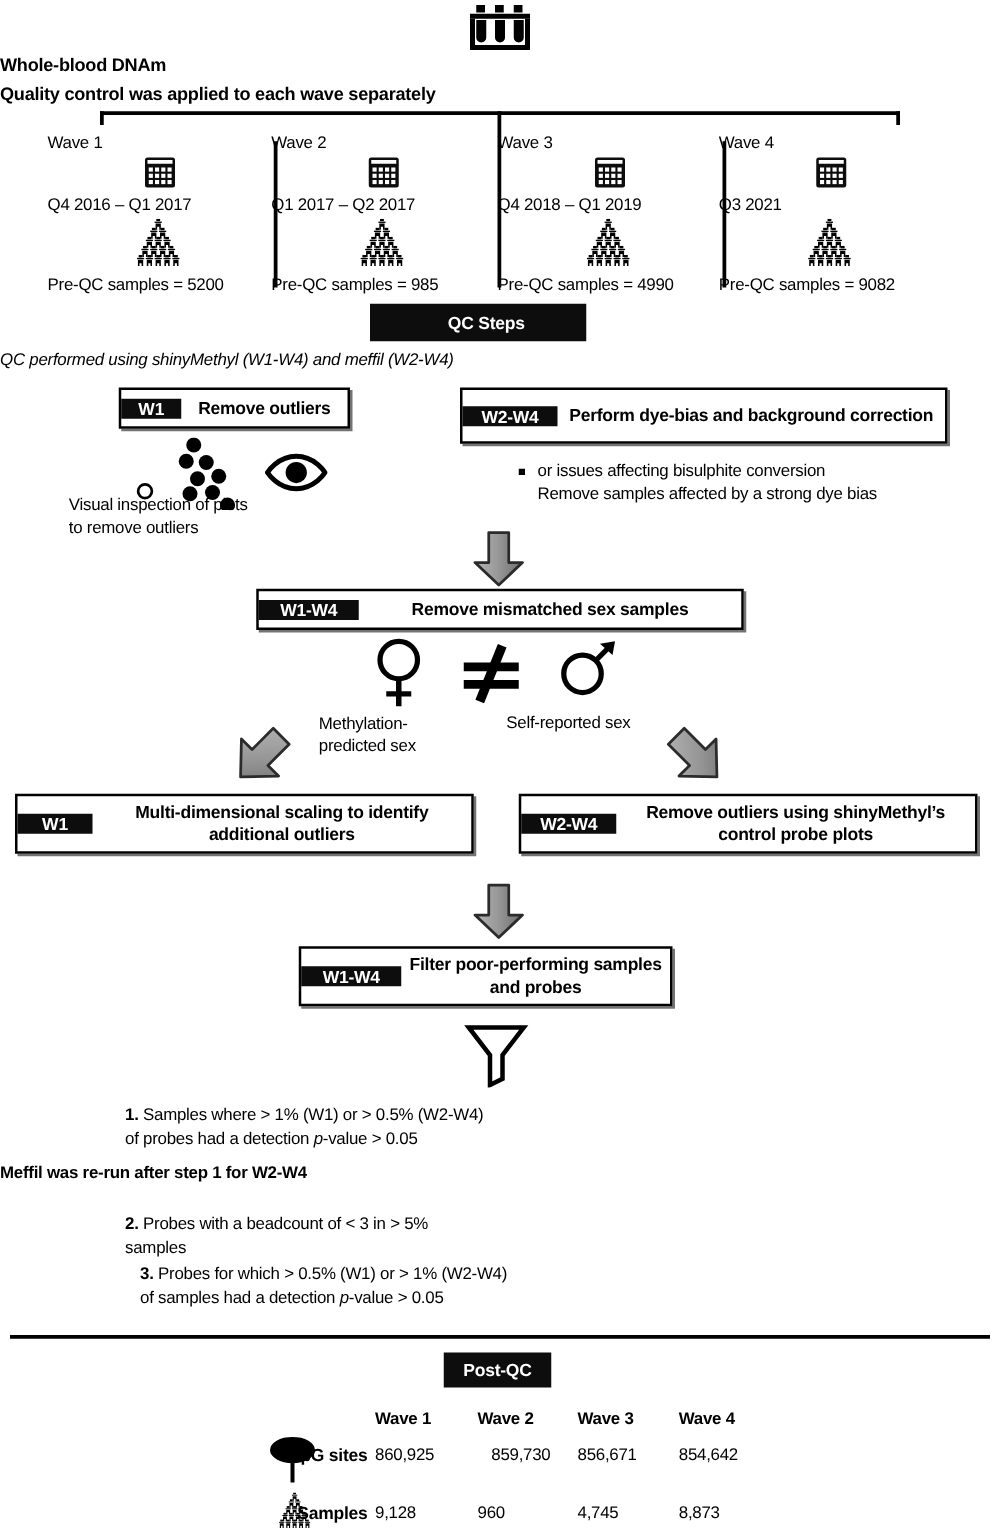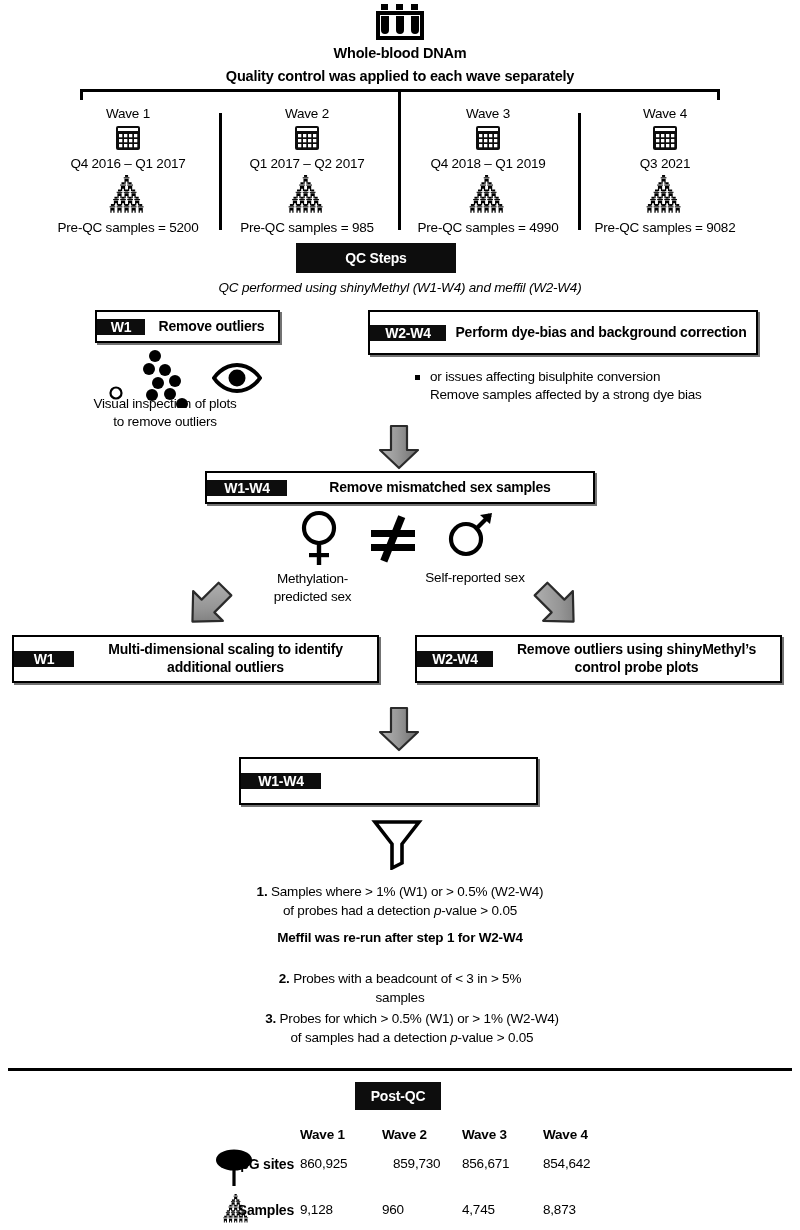--- a/index.html
+++ b/index.html
@@ -12,21 +12,21 @@
     color: #000000;
   }
   #page {
     position: relative;
     width: 800px;
     height: 1230px;
     overflow: hidden;
     background: #fff;
   }
   .abs { position: absolute; }
-  .ctr { text-align: center; }
+  .ctr { text-align: left; }
 
   
   .t-title {
     font-size: 14.5px;
     font-weight: bold;
     letter-spacing: -0.2px;
   }
   .t-reg {
     font-size: 13.5px;
     font-weight: normal;
@@ -574,21 +574,21 @@
               <rect x="0.2" y="2.4" width="6" height="1.1" fill="#000"></rect>
               <path d="M1 4 h4.4 v5.2 h-1.3 v-2.4 h-1.8 v2.4 h-1.3 z" fill="#000"></path>
             </g>
           </svg>
         </div>
         <div style="height:3px"></div>
         <div class="t-reg">Pre-QC samples = 9082</div>
       </div>
     </div>
 
-  <div class="abs chip" style="left:296px; top:243px; width:160px; height:30px;">QC Steps</div>
+  <div class="abs chip" style="left:296px; top:243px; width:160px; height:30px;padding-left:13px;">QC Steps</div>
   <div class="abs ctr t-italic" style="left:0; top:280px; width:800px;">QC performed using shinyMethyl (W1-W4) and meffil (W2-W4)</div>
 
   <div class="abs stepbox" style="left:95px; top:310px; width:185px; height:33px;">
     <div class="tag" style="width:48px;">W1</div>
     <div class="body">Remove outliers</div>
   </div>
 
   <div class="abs" style="left:108px; top:350px;">
     <svg width="95" height="58" viewBox="0 0 95 58">
       <circle cx="47" cy="6" r="6" fill="#000"></circle>
@@ -706,20 +706,21 @@
   </div>
 
   <div class="abs arrow-down" style="left:377px; top:706px;">
     <svg width="44" height="46" viewBox="0 0 44 46">
       <path d="M14 2 H30 V26 H41 L22 44 L3 26 H14 Z" fill="url(#ag1)" stroke="#2b2b2b" stroke-width="2.2" stroke-linejoin="round"></path>
     </svg>
   </div>
 
   <div class="abs stepbox" style="left:239px; top:757px; width:299px; height:48px;">
     <div class="tag" style="width:80px;">W1-W4</div>
+    <div class="body">Filter poor-performing samples and probes</div>
   </div>
 
   <div class="abs" style="left:371px; top:818px;">
     <svg width="52" height="52" viewBox="0 0 52 52">
       <path d="M4 4 H48 L31 26 V45 L21 50 V26 Z" fill="none" stroke="#000" stroke-width="3.6" stroke-linejoin="miter"></path>
     </svg>
   </div>
 
   <div id="filter-notes-layer">
       <div class="abs ctr t-reg" style="left: 100px; top: 883px; width: 600px; line-height: 1.38;">

